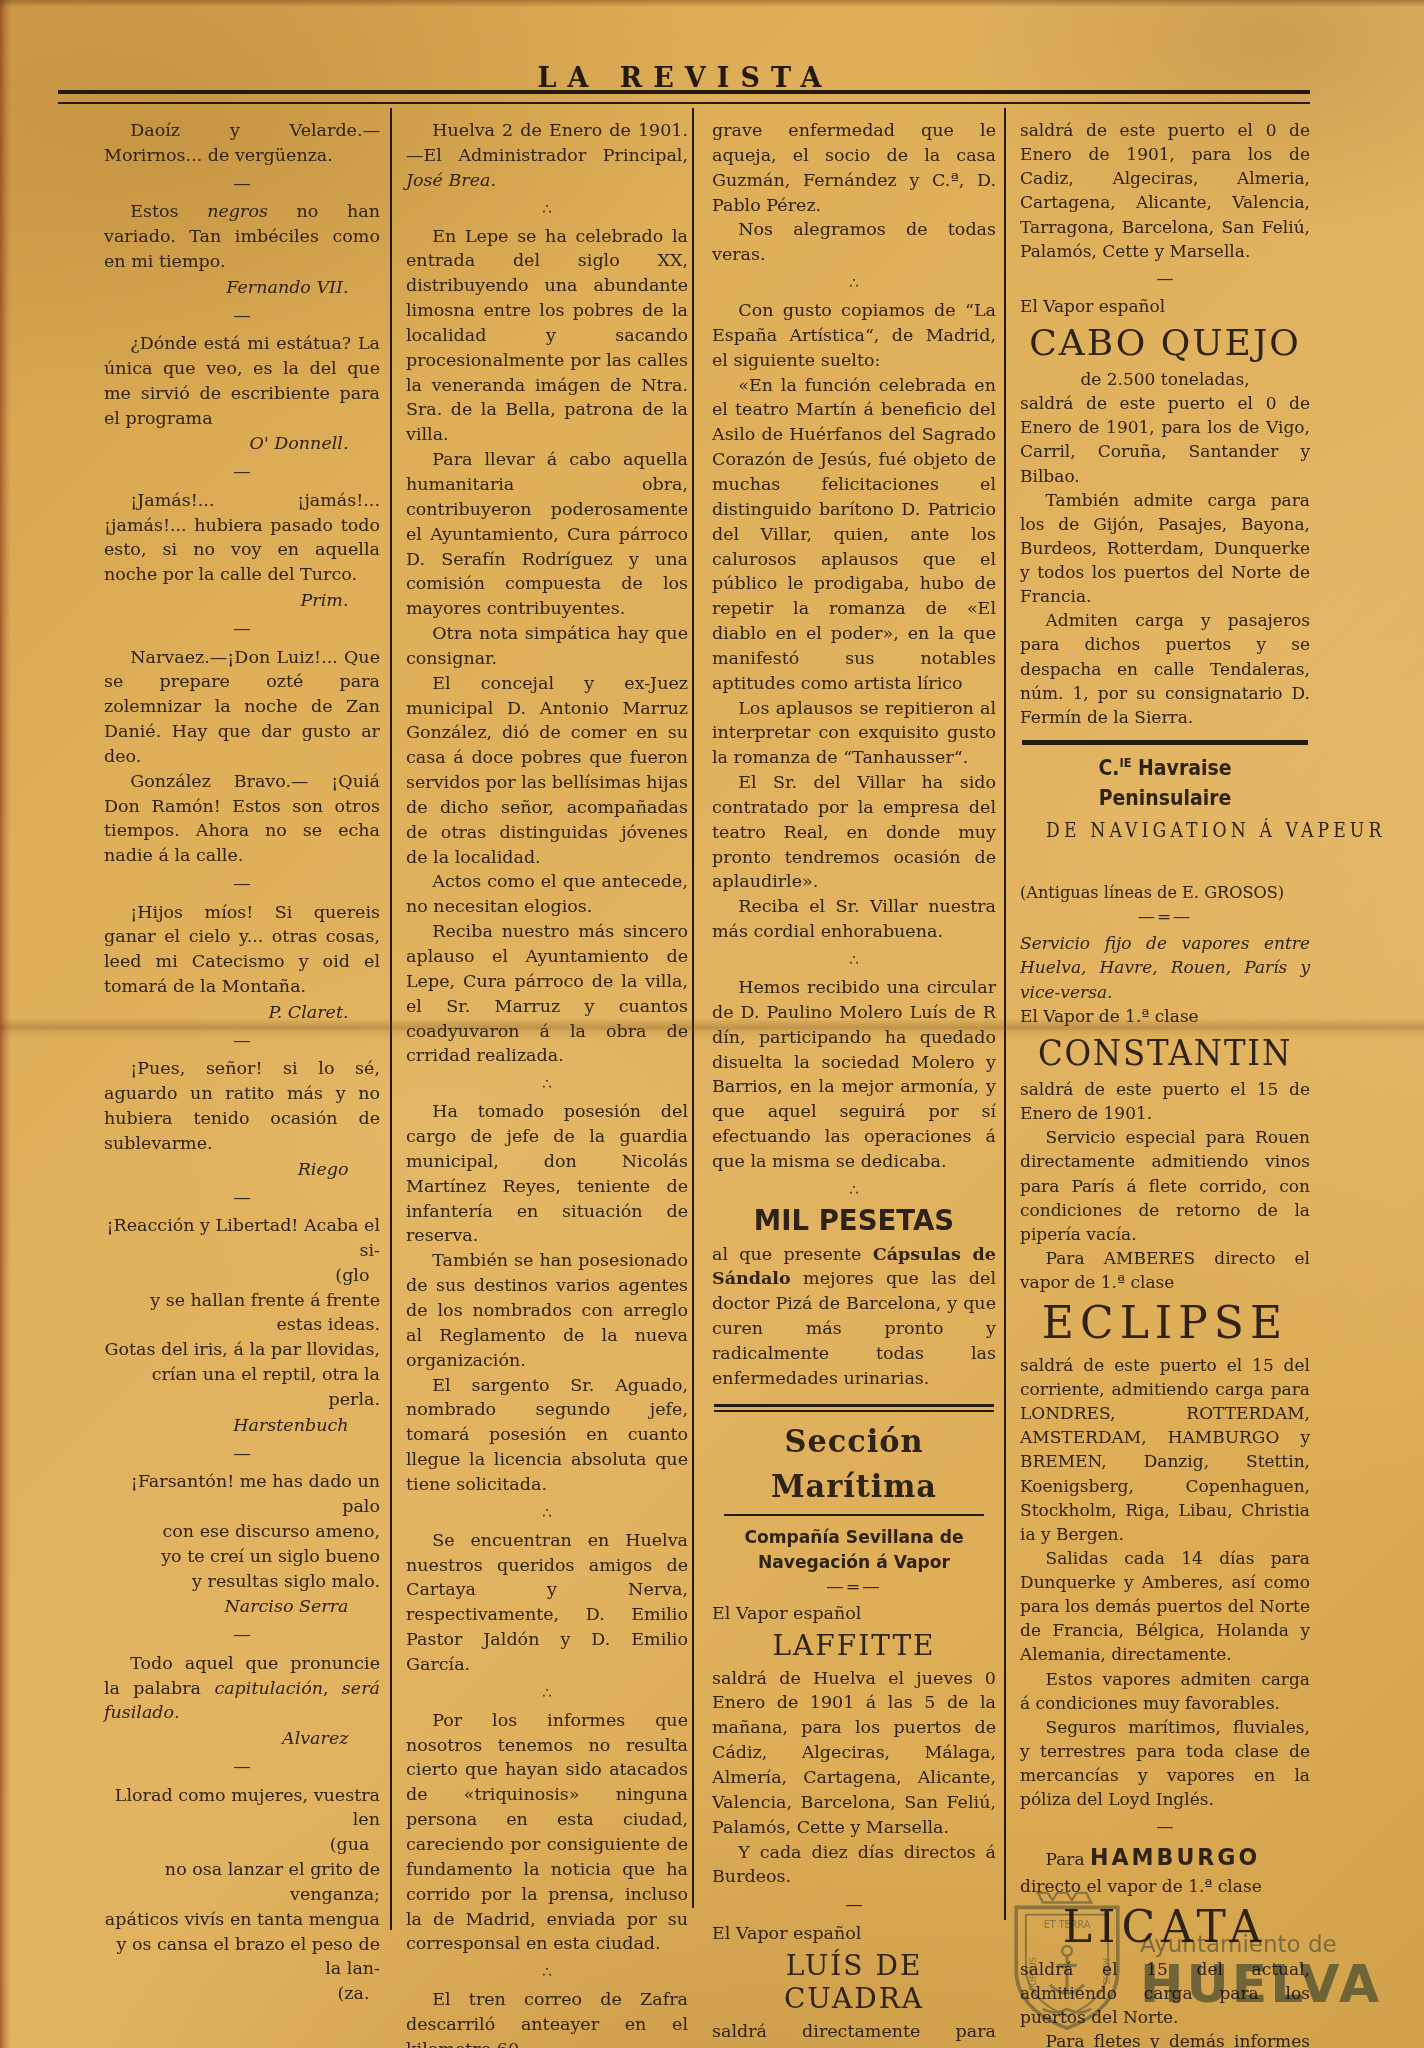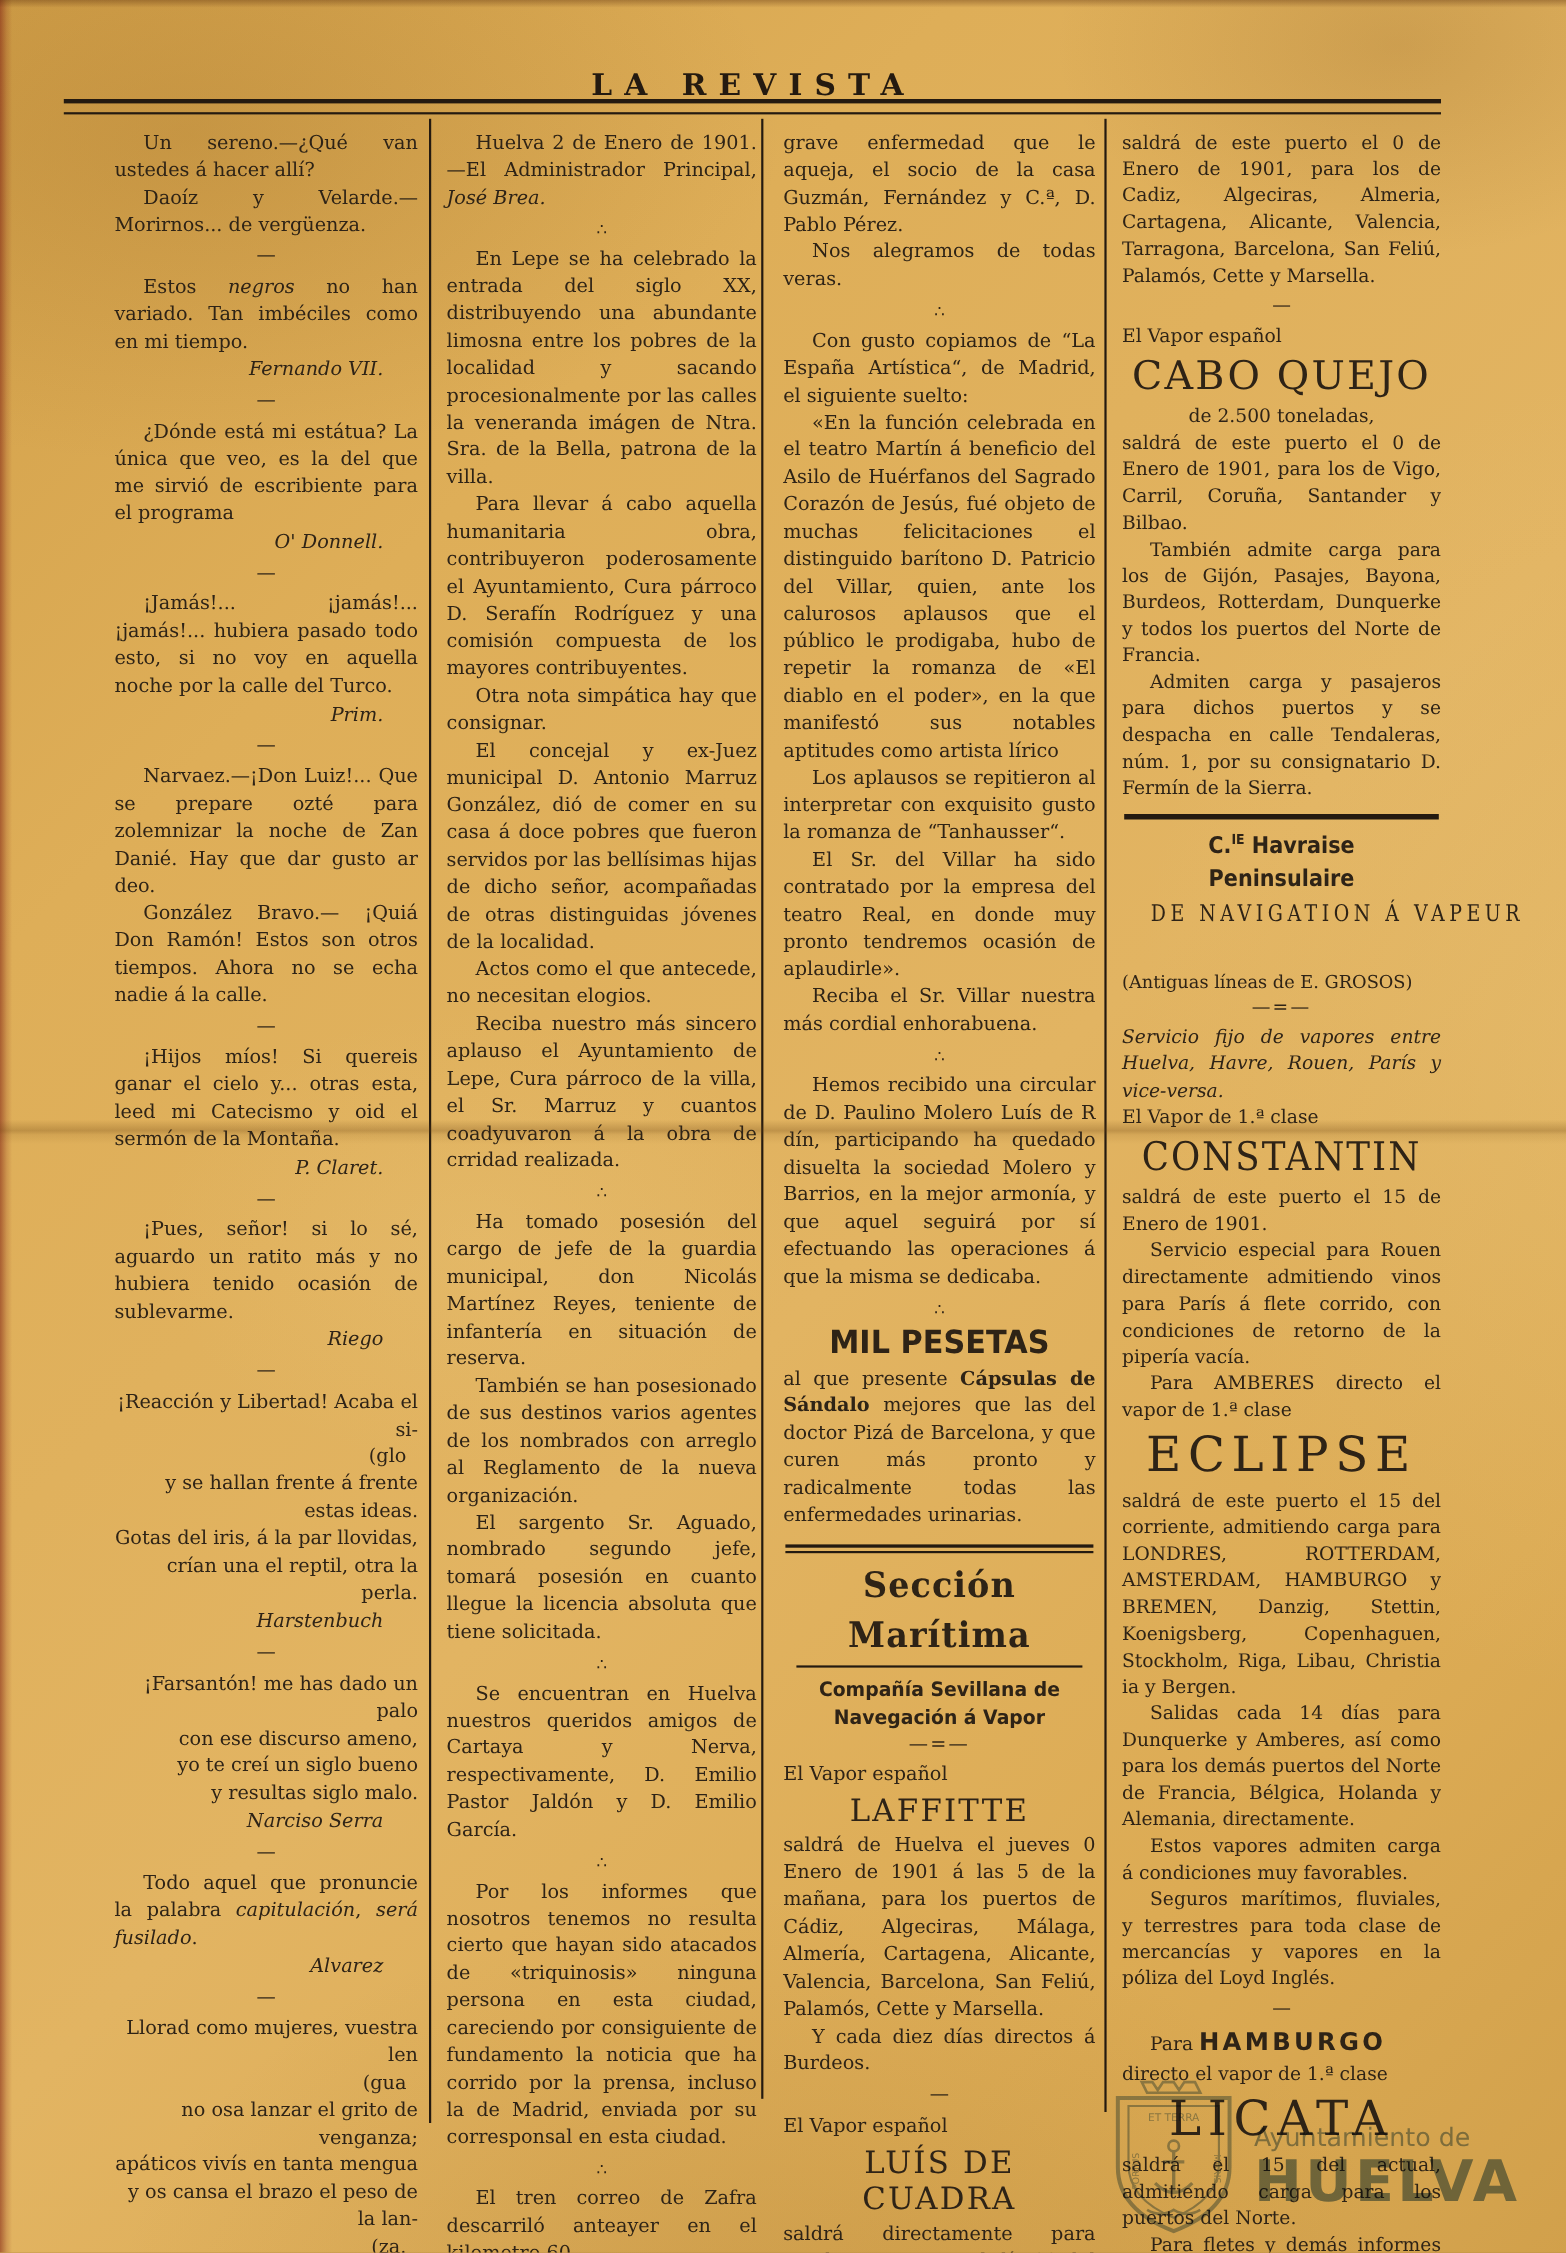--- a/index.html
+++ b/index.html
@@ -81,36 +81,35 @@
   <div class="edge-t"></div>
 
   <h1 class="masthead">LA REVISTA</h1>
   <div class="head-rule"></div>
 
   <div class="vdiv vd1"></div>
   <div class="vdiv vd2"></div>
   <div class="vdiv vd3"></div>
 
   <div class="col" id="c1">
-      <div class="blk p">Un sereno.—¿Qué van ustedes á hacer allí?</div>
       <div class="blk p">Daoíz y Velarde.—Morirnos... de vergüenza.</div>
       <div class="blk dash">—</div>
       <div class="blk p">Estos <span class="seg-i">negros</span> no han variado. Tan imbéciles como en mi tiempo.</div>
       <div class="blk sig">Fernando VII.</div>
       <div class="blk dash">—</div>
       <div class="blk p">¿Dónde está mi estátua? La única que veo, es la del que me sirvió de escribiente para el programa</div>
       <div class="blk sig">O' Donnell.</div>
       <div class="blk dash">—</div>
       <div class="blk p">¡Jamás!... ¡jamás!... ¡jamás!... hubiera pasado todo esto, si no voy en aquella noche por la calle del Turco.</div>
       <div class="blk sig">Prim.</div>
       <div class="blk dash">—</div>
       <div class="blk p">Narvaez.—¡Don Luiz!... Que se prepare ozté para zolemnizar la noche de Zan Danié. Hay que dar gusto ar deo.</div>
       <div class="blk p">González Bravo.— ¡Quiá Don Ramón! Estos son otros tiempos. Ahora no se echa nadie á la calle.</div>
       <div class="blk dash">—</div>
-      <div class="blk p">¡Hijos míos! Si quereis ganar el cielo y... otras esta, leed mi Catecismo y oid el sermón de la Montaña.</div>
+      <div class="blk p">¡Hijos míos! Si quereis ganar el cielo y... otras cosas, leed mi Catecismo y oid el tomará de la Montaña.</div>
       <div class="blk sig">P. Claret.</div>
       <div class="blk dash">—</div>
       <div class="blk p">¡Pues, señor! si lo sé, aguardo un ratito más y no hubiera tenido ocasión de sublevarme.</div>
       <div class="blk sig">Riego</div>
       <div class="blk dash">—</div>
       <div class="blk vl">¡Reacción y Libertad! Acaba el si-</div>
       <div class="blk vlr">(glo</div>
       <div class="blk vl">y se hallan frente á frente estas ideas.</div>
       <div class="blk vl">Gotas del iris, á la par llovidas,</div>
       <div class="blk vl">crían una el reptil, otra la perla.</div>

